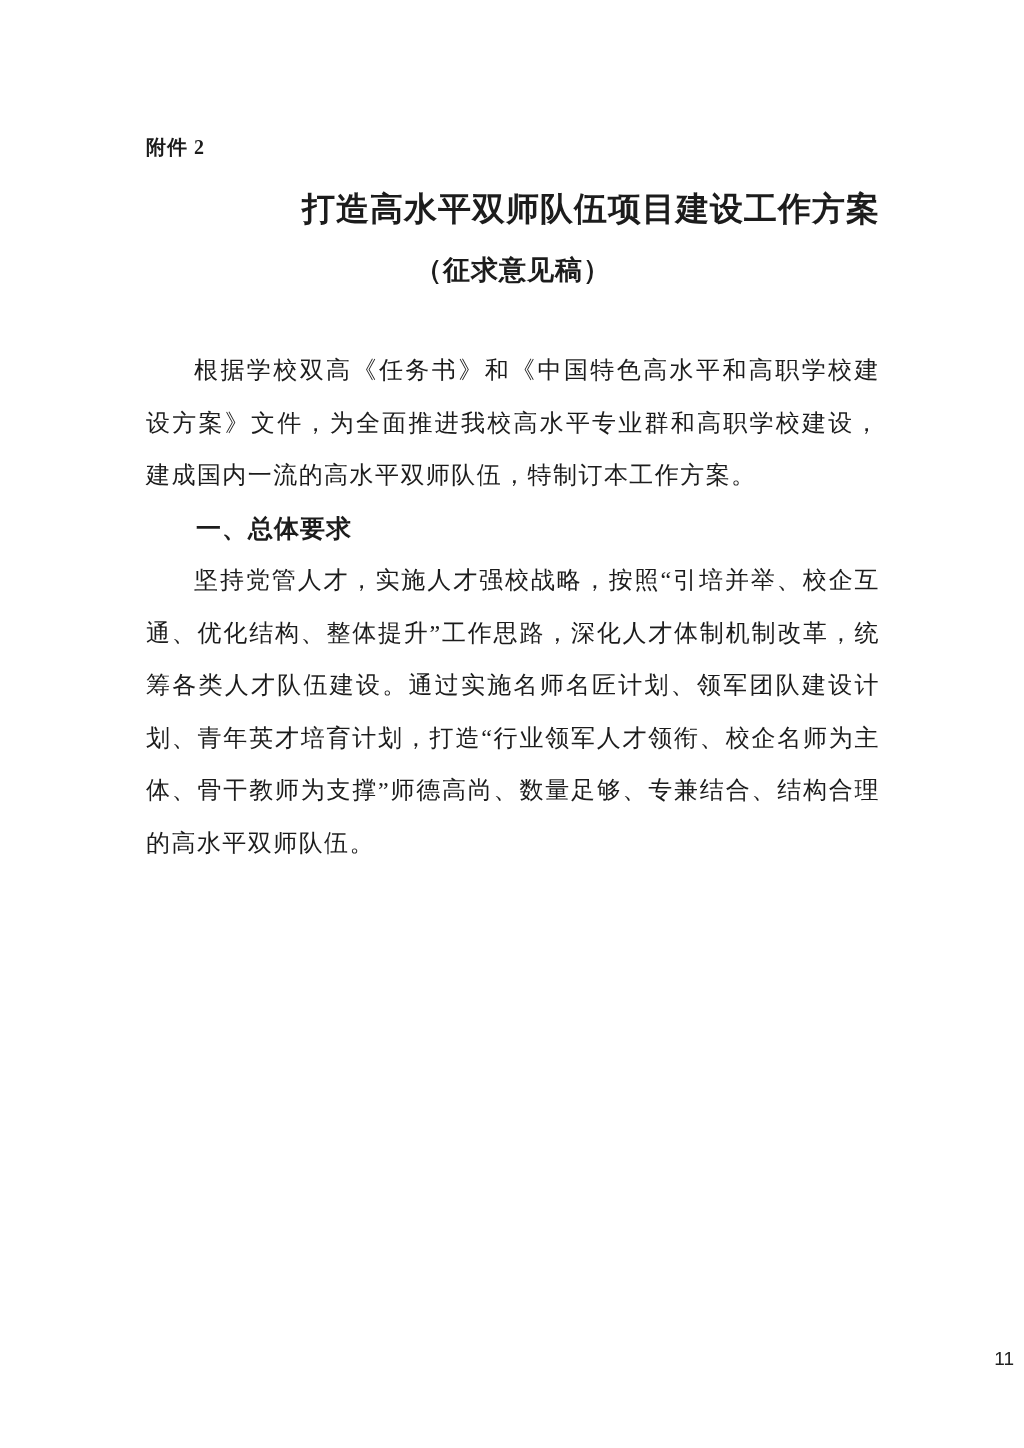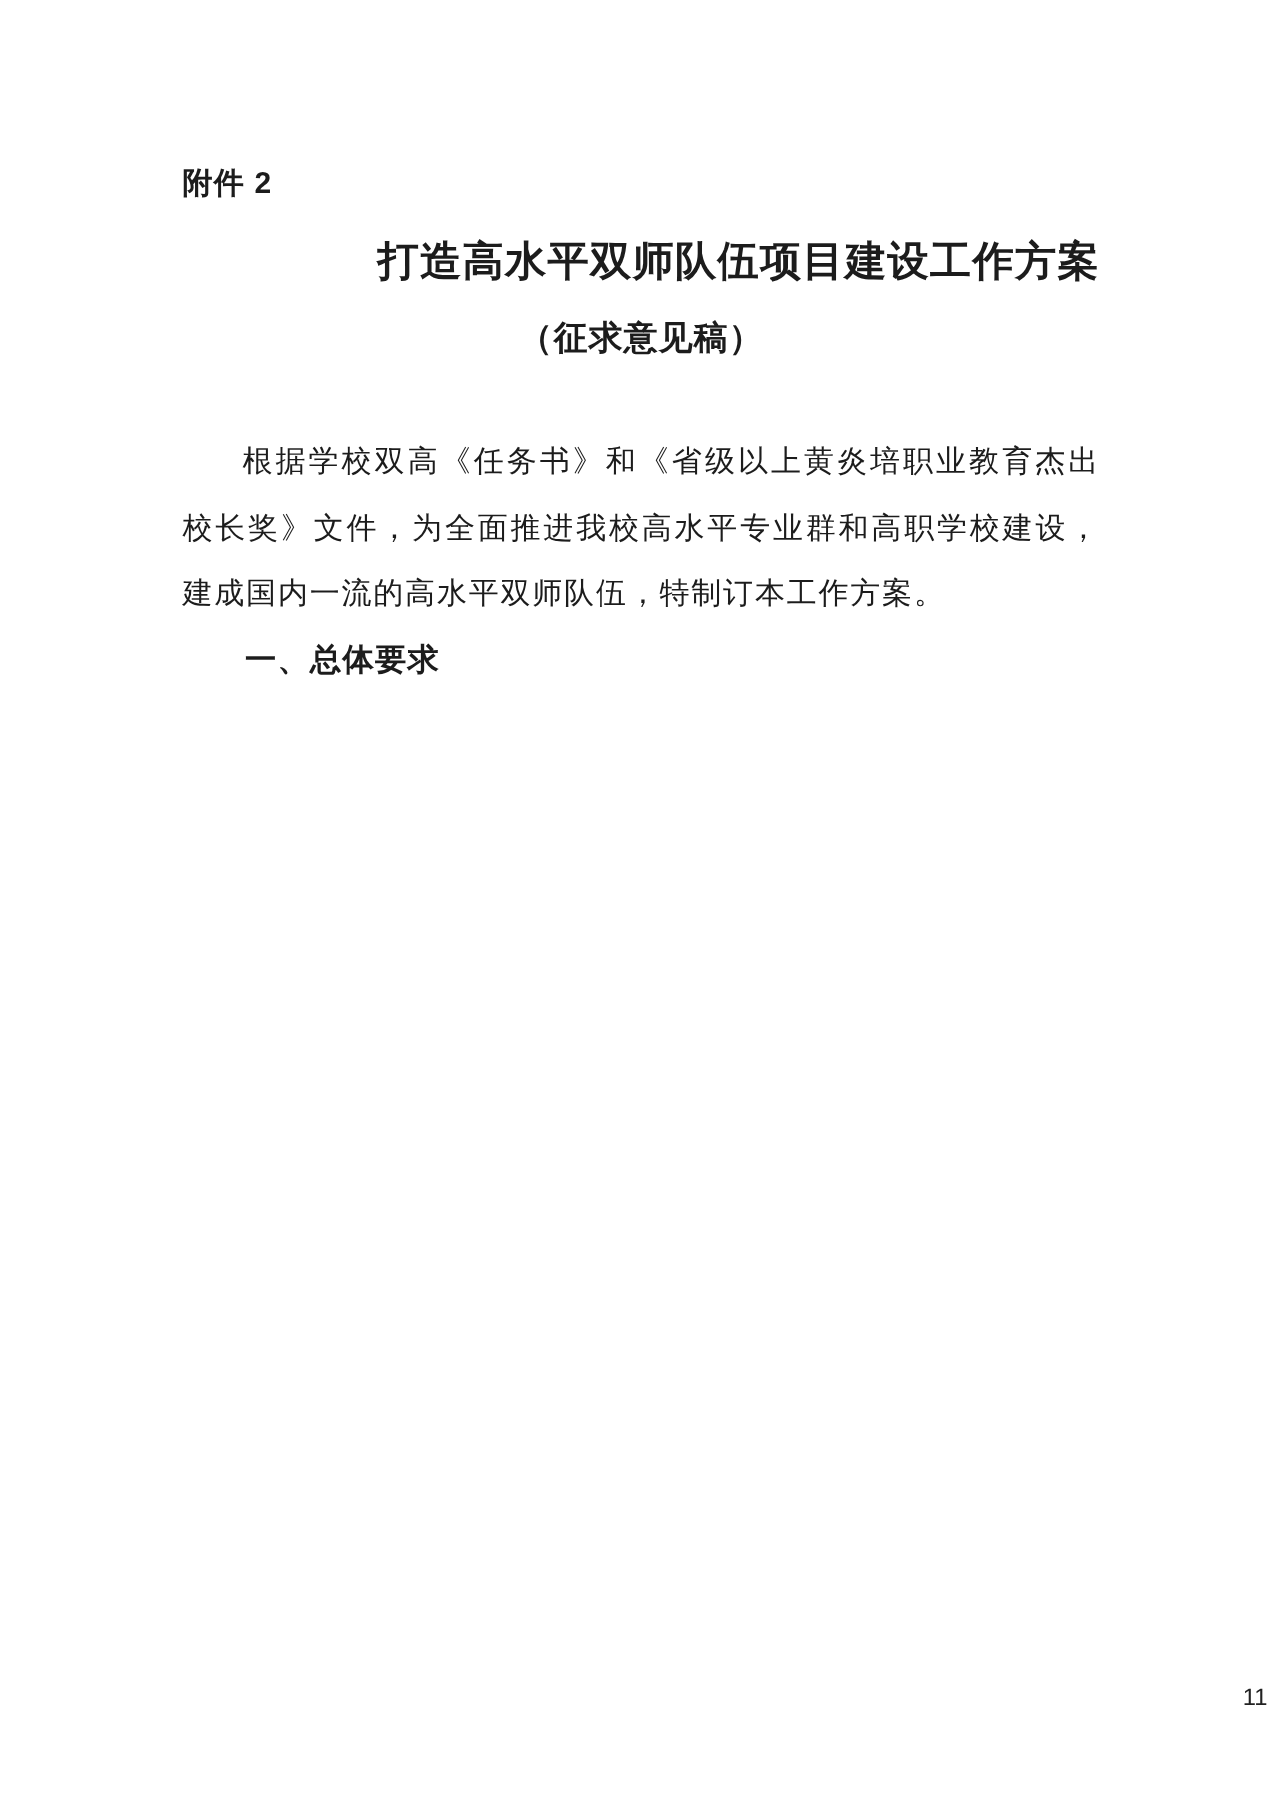--- a/index.html
+++ b/index.html
@@ -13,23 +13,23 @@
     height: 1448px;
     margin: 0 auto;
     background: #ffffff;
     color: #1c1c1c;
     box-sizing: border-box;
     padding: 132px 144px 0 146px;
     overflow: hidden;
     font-family: "Liberation Serif", "DejaVu Serif", serif;
   }
   .attachment-label {
-    font-family: Liberation Sans, sans-serif;
+    font-family: Liberation Serif, serif;
     font-weight: bold;
-    font-size: 24px;
+    font-size: 20px;
     line-height: 30px;
     letter-spacing: 1px;
     text-align: left;
   }
   .doc-title {
     margin-top: 26px;
     font-family: "Liberation Sans", "DejaVu Sans", sans-serif;
     font-weight: bold;
     font-size: 33px;
     line-height: 42px;
@@ -84,24 +84,25 @@
 <div class="page">
 
   <div class="attachment-label">附件 2</div>
 
   <h1 class="doc-title">打造高水平双师队伍项目建设工作方案</h1>
 
   <div class="doc-subtitle">（征求意见稿）</div>
 
   <div class="doc-body">
 
-    <p class="para">根据学校双高《任务书》和《省级以上黄炎培职业教育杰出校长奖》文件，为全面推进我校高水平专业群和高职学校建设，建成国内一流的高水平双师队伍，特制订本工作方案。</p>
+    <p class="para">根据学校双高《任务书》和《中国特色高水平和高职学校建设方案》文件，为全面推进我校高水平专业群和高职学校建设，建成国内一流的高水平双师队伍，特制订本工作方案。</p>
 
     <h2 class="section-heading">一、总体要求</h2>
 
+    <p class="para">坚持党管人才，实施人才强校战略，按照“引培并举、校企互通、优化结构、整体提升”工作思路，深化人才体制机制改革，统筹各类人才队伍建设。通过实施名师名匠计划、领军团队建设计划、青年英才培育计划，打造“行业领军人才领衔、校企名师为主体、骨干教师为支撑”师德高尚、数量足够、专兼结合、结构合理的高水平双师队伍。</p>
 
 
 
   </div>
 
   <div class="page-number">11</div>
 
 </div>
 
 </body></html>

